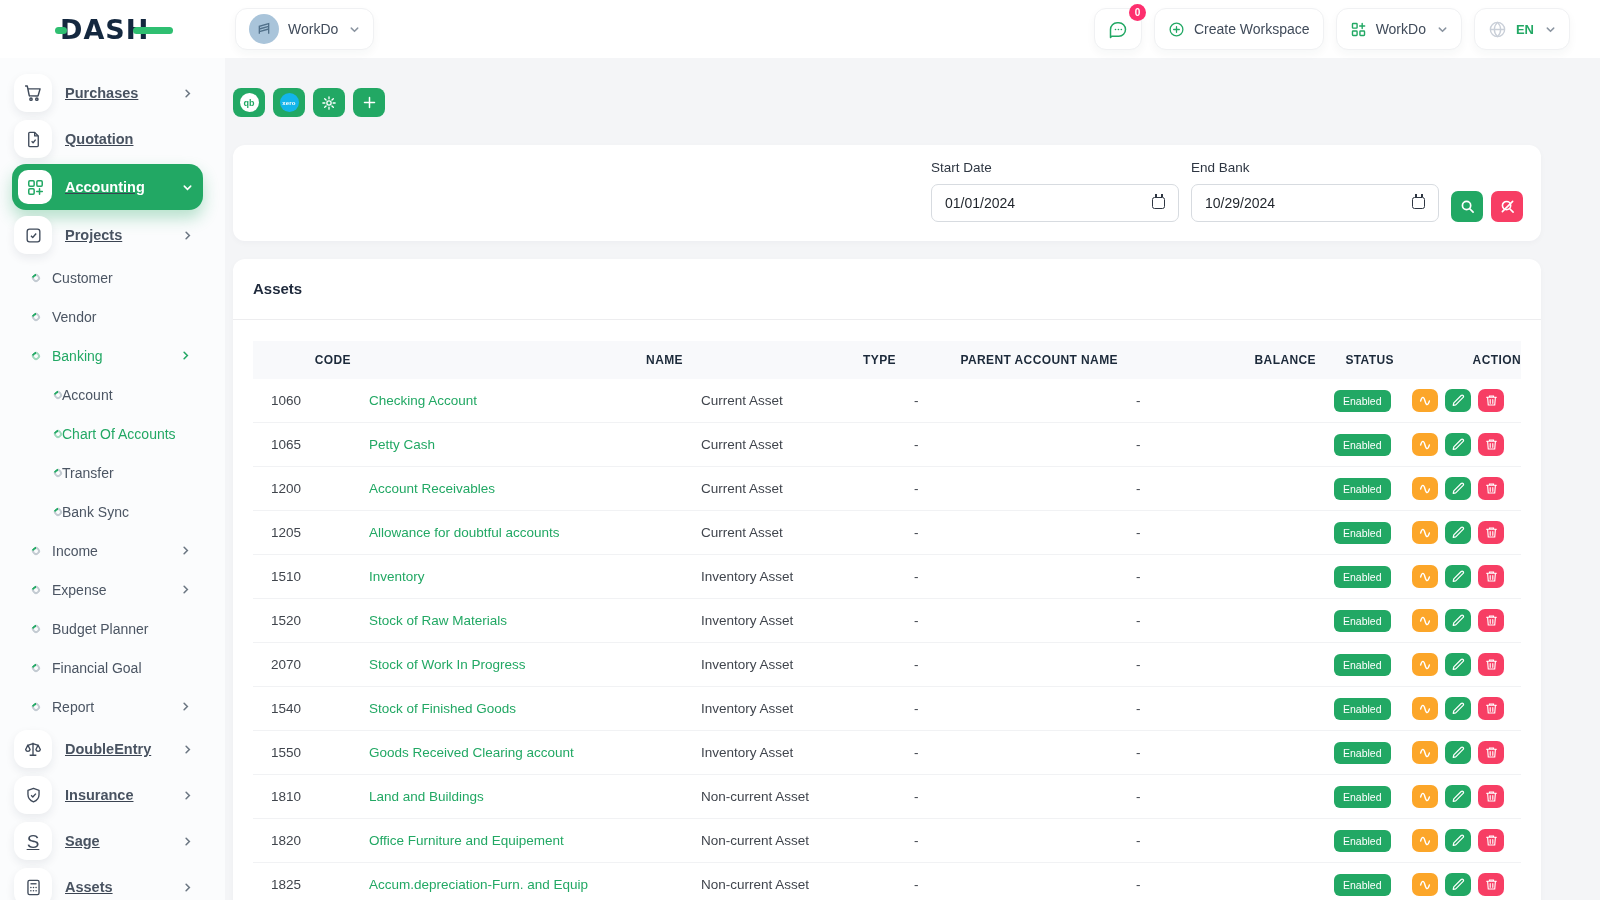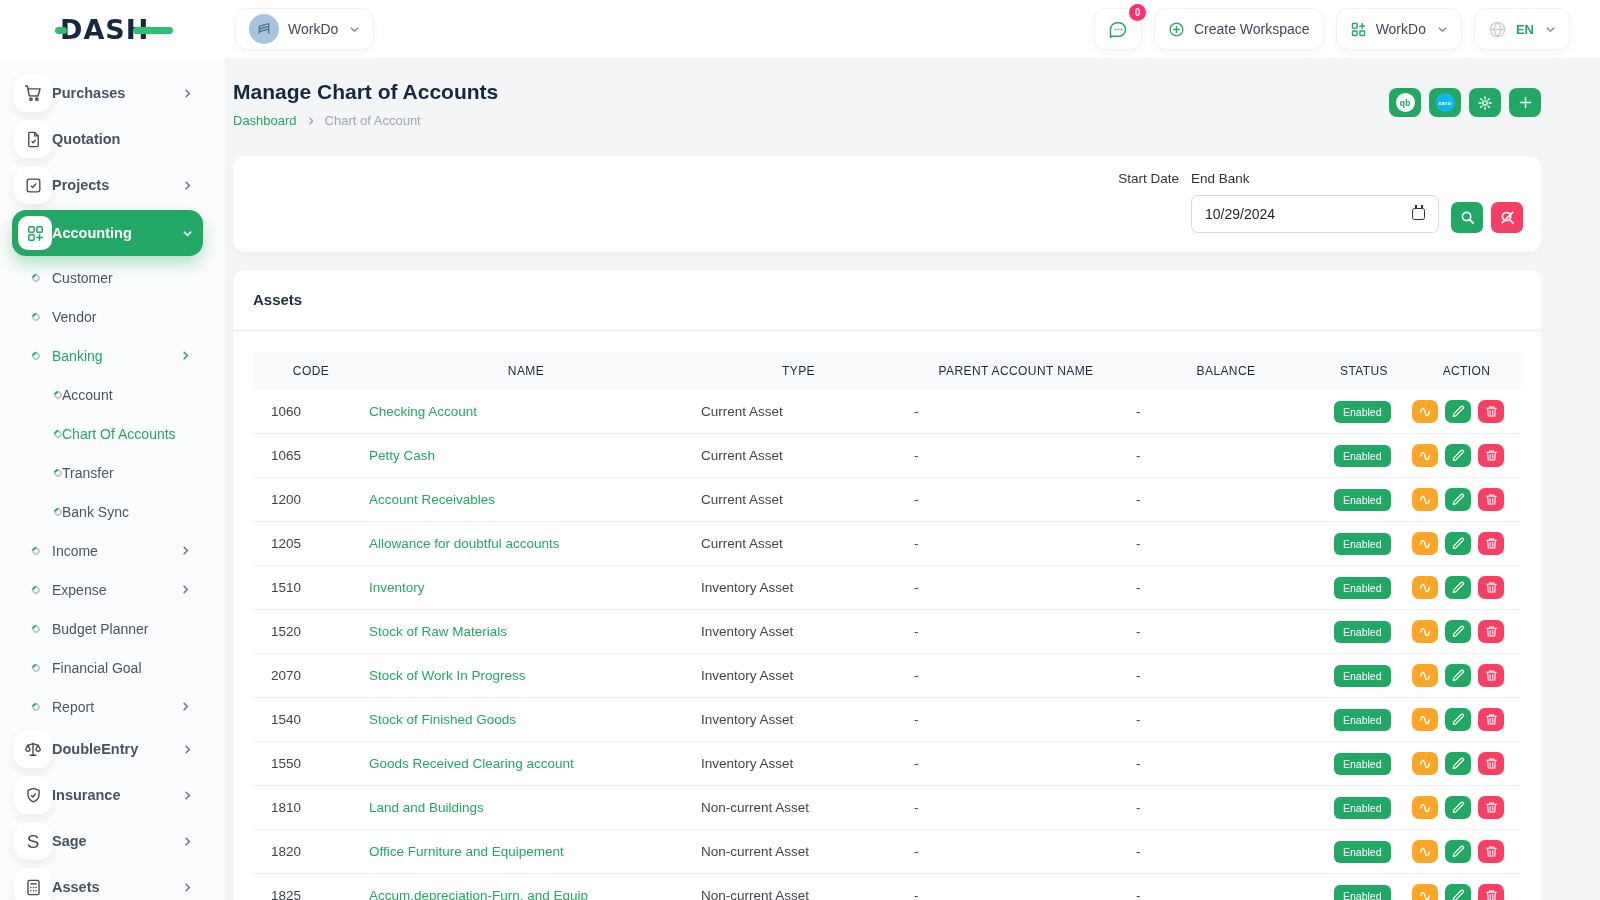--- a/index.html
+++ b/index.html
@@ -39,21 +39,21 @@
     border-radius:9px; display:flex; align-items:center; justify-content:center; padding:0 4px;
   }
   .pill .chev { margin-left:2px; }
   .green-txt { color:#22a864; font-weight:bold; font-size:13px; }
   
   .sidebar {
     position:fixed; top:58px; left:0; bottom:0; width:225px;
     background:#fbfcfd; padding:12px 22px 0 12px; overflow:hidden; z-index:20;
   }
   .side-item { display:flex; align-items:center; cursor:pointer; position:relative; }
-  .side-item.top { height:46px; padding:0 10px 0 2px; }
+  .side-item.top { height:46px; gap:13px; padding:0 10px 0 2px;text-decoration:underline; }
   .side-item.sub { height:39px; gap:12px; padding-left:20px; padding-right:12px; }
   .side-item.subsub { height:39px; padding-left:42px; padding-right:12px; }
   .icon-box {
     width:38px; height:38px; border-radius:13px; background:#ffffff; flex:0 0 auto;
     box-shadow:0 4px 10px rgba(20,40,63,0.08);
     display:flex; align-items:center; justify-content:center;
   }
   .side-label { font-size:14.5px; font-weight:600; color:#495361; flex:1; white-space:nowrap; }
   .sub .side-label, .subsub .side-label { font-weight:400; font-size:14px; color:#4b5563; }
   .bullet {
@@ -110,21 +110,21 @@
     display:flex; align-items:center; justify-content:center; padding:0; }
   .sq-btn.green { background:#22a864; }
   .sq-btn.pink { background:#f73e64; }
   
   .table-card { margin-top:18px; background:#fff; border-radius:12px; box-shadow:0 2px 6px rgba(20,40,63,0.03); }
   .table-card-header { padding:21px 20px; border-bottom:1px solid #ededef; }
   .section-title { font-size:15px; font-weight:bold; color:#1f2a3c; }
   .table-wrap { padding:21px 20px 10px 20px; }
   table { width:100%; border-collapse:collapse; table-layout:fixed; }
   thead tr { background:#f8f9fb; }
-  th { text-align:center; padding:12px 0 12px 18px; font-size:12px; font-weight:normal;
+  th { text-align:right; padding:12px 0 12px 18px; font-size:12px; font-weight:bold;
        color:#1c2a3a; letter-spacing:.4px; white-space:nowrap; overflow:hidden; }
   td { padding:10px 0 10px 18px; border-top:1px solid #f1f2f4; font-size:13.5px; color:#40454d;
        white-space:nowrap; overflow:hidden; height:42px; }
   tbody tr:first-child td { border-top:none; }
   .name-link { color:#22a864; cursor:pointer; text-decoration:none; }
   .status-badge {
     display:inline-block; background:#22a864; color:#fff; font-size:10.5px; font-weight:normal;
     padding:5px 9px; border-radius:6px; border:none; cursor:pointer;
   }
   .actions { display:flex; gap:7px; }
@@ -238,54 +238,54 @@
         <svg width="19" height="19" viewBox="0 0 24 24">
           <g fill="none" stroke="#3f4a5a" stroke-width="1.7" stroke-linejoin="round">
             <path d="M13.5 3H7.2A1.2 1.2 0 0 0 6 4.2v15.6A1.2 1.2 0 0 0 7.2 21h9.6a1.2 1.2 0 0 0 1.2-1.2V7.5z"></path>
             <path d="M13.5 3v4.5H18"></path>
             <path d="M9.6 14.2l1.9 1.9 3.2-4"></path>
           </g>
         </svg>
       </span>
       <span class="side-label">Quotation</span>
     </div>
-    <div class="side-item top">
-      <span class="icon-box">
-        <svg width="19" height="19" viewBox="0 0 24 24">
-          <g fill="none" stroke="#3f4a5a" stroke-width="1.7" stroke-linejoin="round">
-            <rect x="4" y="4" width="16" height="16" rx="3"></rect>
-            <path d="M8.8 12.3l2.2 2.2 4.4-5"></path>
-          </g>
-        </svg>
-      </span>
-      <span class="side-label">Projects</span>
-      <span class="chev">
-        <svg width="11" height="11" viewBox="0 0 12 12">
-          <path d="M4.5 2.5L8 6l-3.5 3.5" fill="none" stroke-width="1.7" stroke-linecap="round"></path>
-        </svg>
-      </span>
-    </div>
     <div class="side-item top pill-active">
       <span class="icon-box">
         <svg width="19" height="19" viewBox="0 0 24 24">
           <g fill="none" stroke="#22a864" stroke-width="1.9" stroke-linecap="round">
             <rect x="3.5" y="3.5" width="6.8" height="6.8" rx="1.4"></rect>
             <rect x="13.7" y="3.5" width="6.8" height="6.8" rx="1.4"></rect>
             <rect x="3.5" y="13.7" width="6.8" height="6.8" rx="1.4"></rect>
             <path d="M17.1 13.5v7M13.6 17h7"></path>
           </g>
         </svg>
       </span>
       <span class="side-label">Accounting</span>
       <span class="chev">
         <svg width="11" height="11" viewBox="0 0 12 12">
           <path d="M2.5 4.5L6 8l3.5-3.5" fill="none" stroke-width="1.7" stroke-linecap="round"></path>
         </svg>
       </span>
     </div>
+    <div class="side-item top">
+      <span class="icon-box">
+        <svg width="19" height="19" viewBox="0 0 24 24">
+          <g fill="none" stroke="#3f4a5a" stroke-width="1.7" stroke-linejoin="round">
+            <rect x="4" y="4" width="16" height="16" rx="3"></rect>
+            <path d="M8.8 12.3l2.2 2.2 4.4-5"></path>
+          </g>
+        </svg>
+      </span>
+      <span class="side-label">Projects</span>
+      <span class="chev">
+        <svg width="11" height="11" viewBox="0 0 12 12">
+          <path d="M4.5 2.5L8 6l-3.5 3.5" fill="none" stroke-width="1.7" stroke-linecap="round"></path>
+        </svg>
+      </span>
+    </div>
     <div class="side-item sub">
       <span class="bullet"></span>
       <span class="side-label">Customer</span>
     </div>
     <div class="side-item sub">
       <span class="bullet"></span>
       <span class="side-label">Vendor</span>
     </div>
     <div class="side-item sub active-green">
       <span class="bullet"></span>
@@ -411,32 +411,20 @@
       <span class="chev">
         <svg width="11" height="11" viewBox="0 0 12 12">
           <path d="M4.5 2.5L8 6l-3.5 3.5" fill="none" stroke-width="1.7" stroke-linecap="round"></path>
         </svg>
       </span>
     </div>
   </nav>
 
 <main class="main">
   <div class="page-header">
-    <div>
-      <h1 class="page-title">Manage Chart of Accounts</h1>
-      <div class="breadcrumb">
-        <span class="bc-link">Dashboard</span>
-        <span class="bc-sep">
-          <svg width="10" height="10" viewBox="0 0 12 12">
-              <path d="M4.5 2.5L8 6l-3.5 3.5" fill="none" stroke-width="1.6" stroke="#9aa2ac" stroke-linecap="round"></path>
-            </svg>
-        </span>
-        <span class="bc-current">Chart of Account</span>
-      </div>
-    </div>
     <div class="toolbar">
       <button class="tool-btn">
         <span class="qb-circle">qb</span>
       </button>
       <button class="tool-btn">
         <span class="xero-circle">xero</span>
       </button>
       <button class="tool-btn">
         <svg width="16" height="16" viewBox="0 0 24 24">
           <g fill="none" stroke="#ffffff" stroke-width="2" stroke-linecap="round">
@@ -449,20 +437,24 @@
         <svg width="15" height="15" viewBox="0 0 24 24">
           <path d="M12 4v16M4 12h16" stroke="#fff" stroke-width="2.4" stroke-linecap="round"></path>
         </svg>
       </button>
     </div>
   </div>
 
   <section class="filter-card">
     <div class="field">
       <label class="field-label">Start Date</label>
+      <div class="date-input">
+        <span>01/01/2024</span>
+        <span class="cal-icon"></span>
+      </div>
     </div>
     <div class="field">
       <label class="field-label">End Bank</label>
       <div class="date-input">
         <span>10/29/2024</span>
         <span class="cal-icon"></span>
       </div>
     </div>
     <div class="filter-btns">
       <button class="sq-btn green">

